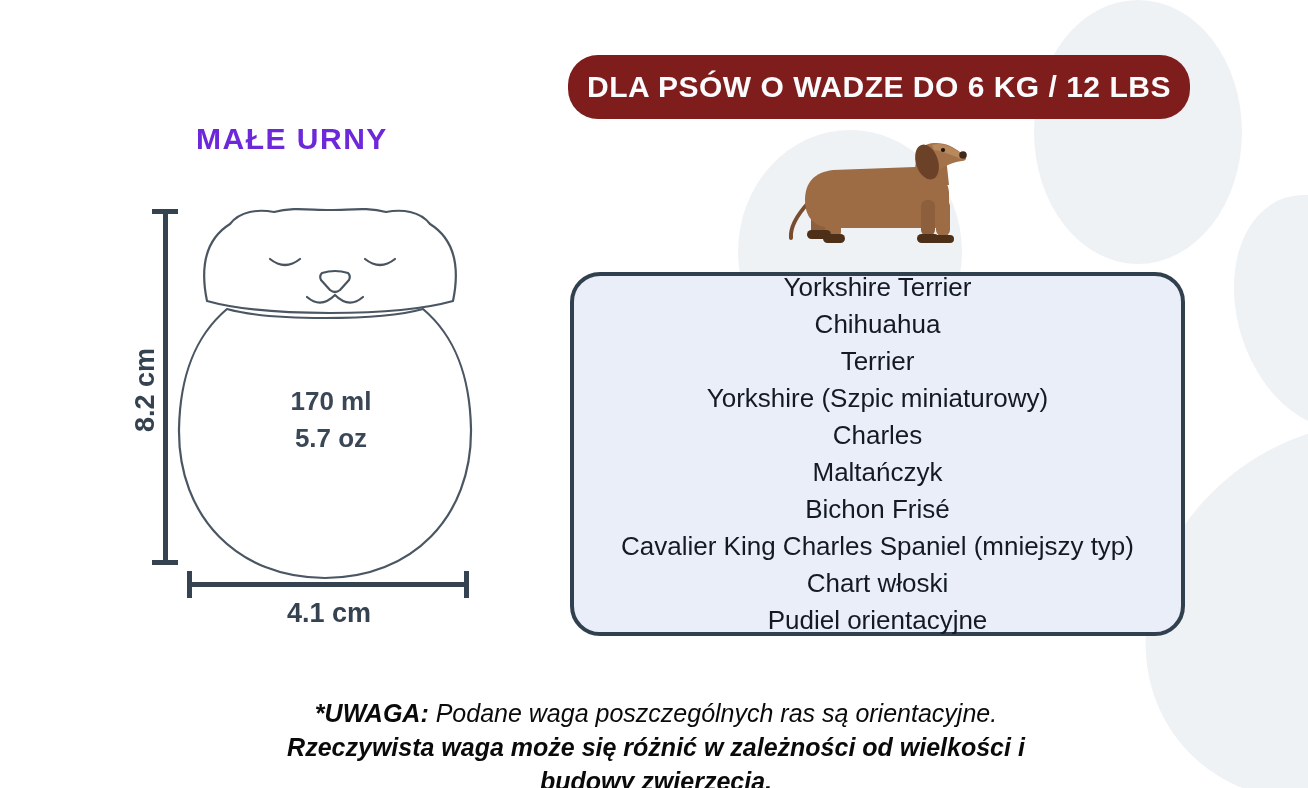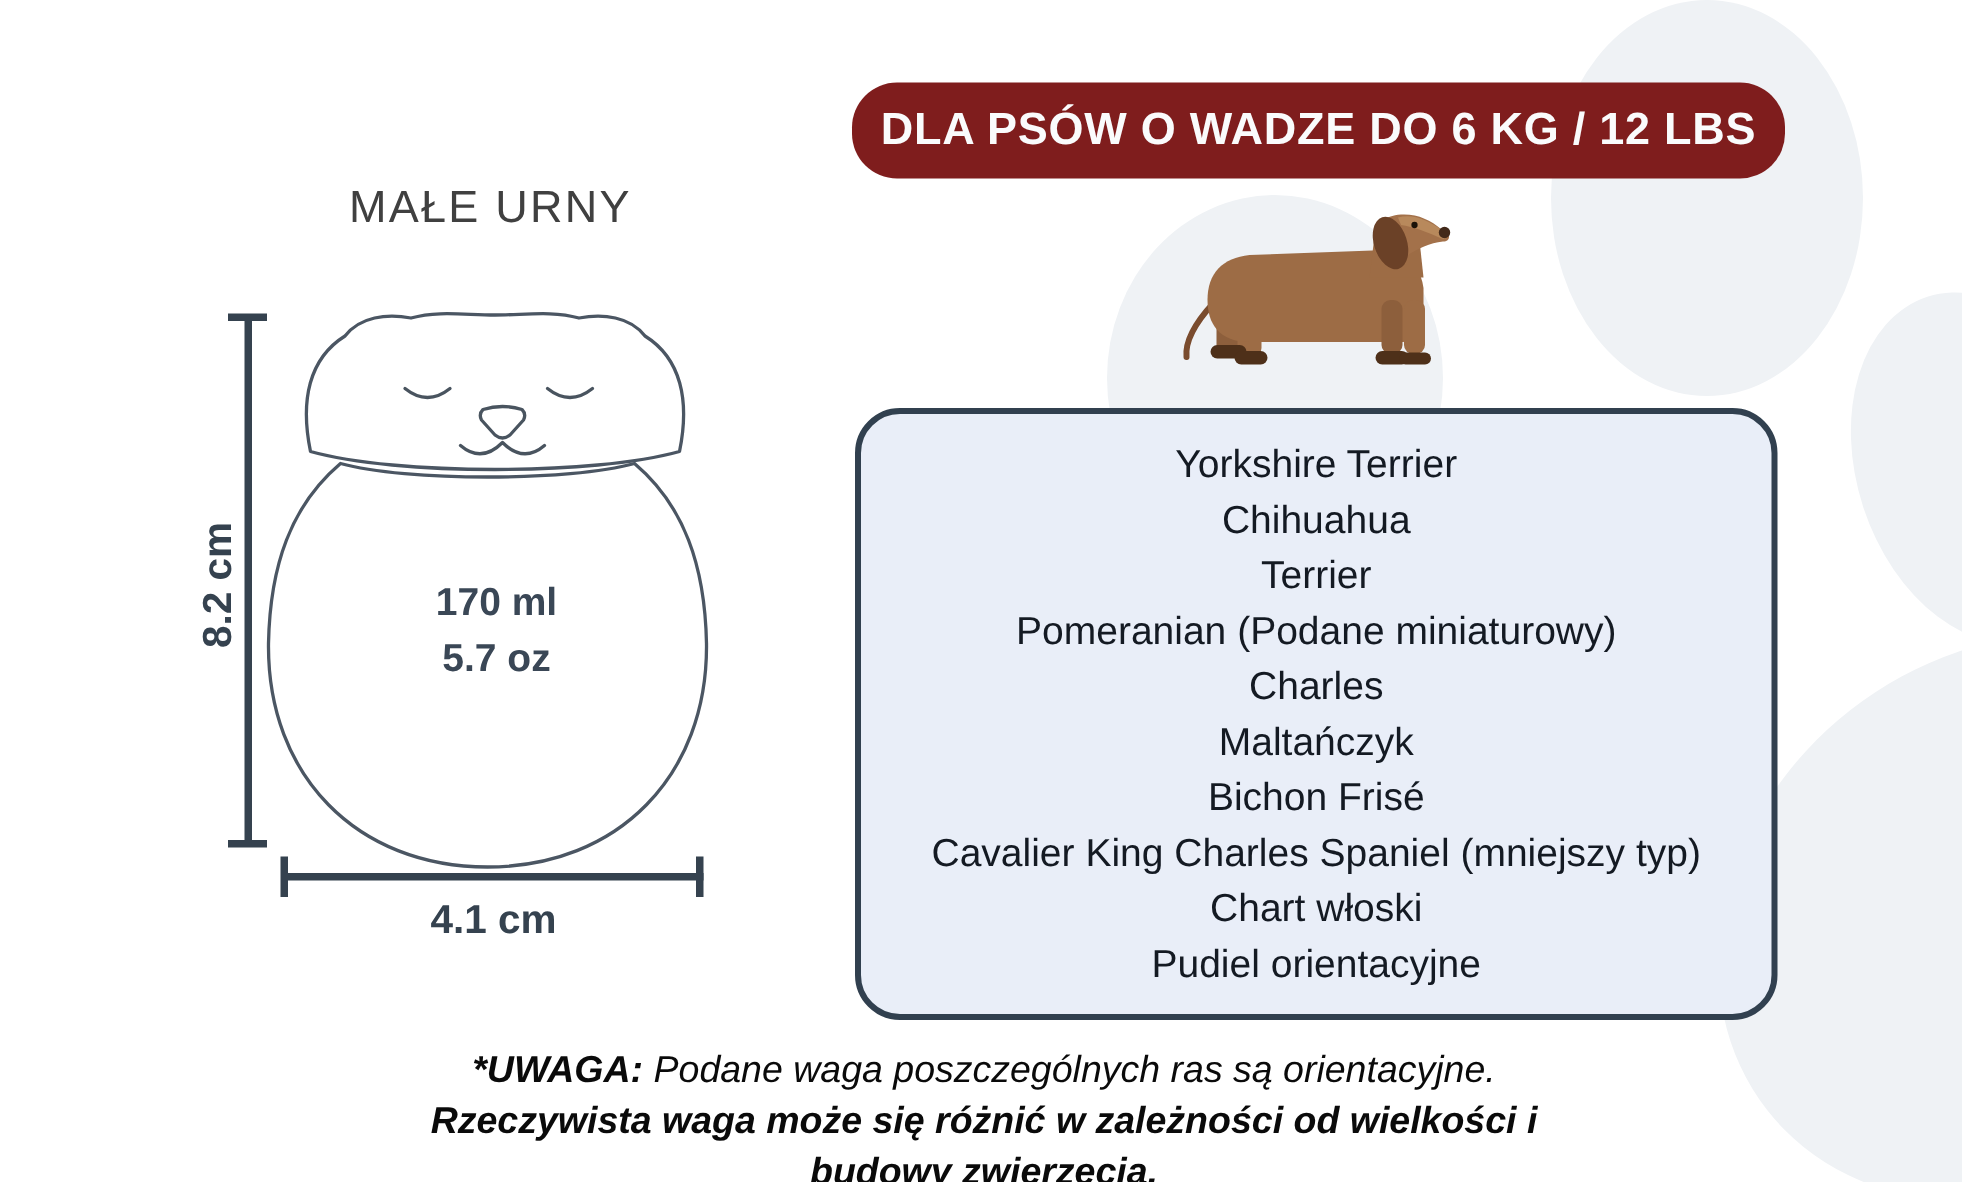--- a/index.html
+++ b/index.html
@@ -12,24 +12,23 @@
   }
   .stage { position: absolute; left: 0; top: 0; width: 1308px; height: 788px; }
 
   .paw-bg { position: absolute; left: 0; top: 0; z-index: 0; }
 
   .layer { position: absolute; z-index: 1; }
 
   
   .urn-title {
     left: 196px; top: 122px; width: 262px;
-    text-align: center;
-    font-size: 30px; font-weight: normal;
+    font-size: 30px; font-weight: bold;
     letter-spacing: 1.5px;
-    color: #404040;
+    color: #6d28d9;
   }
 
   
   .badge {
     left: 568px; top: 55px; width: 622px; height: 64px;
     background: #7f1d1d;
     border-radius: 30px;
     display: flex; align-items: center; justify-content: center;
   }
   .badge span {
@@ -67,21 +66,21 @@
     left: 85px; top: 375px; width: 120px; height: 30px;
     transform: rotate(-90deg);
   }
   .width-label { left: 249px; top: 598px; width: 160px; }
 
   
   .dog-svg { left: 785px; top: 140px; }
 
   
   .breeds-panel {
-    left: 570px; top: 272px; width: 615px; height: 408px;
+    left: 570px; top: 272px; width: 615px; height: 364px;
     box-sizing: border-box;
     background: #E9EEF8;
     border: 4px solid #31404F;
     border-radius: 30px;
     display: flex; align-items: center; justify-content: center;
   }
   .breeds-list { width: 100%; text-align: center; }
   .breed-item {
     font-size: 26px;
     line-height: 37px;
@@ -169,21 +168,21 @@
   <div class="layer dim hline"></div>
   <div class="layer dim hcap-left"></div>
   <div class="layer dim hcap-right"></div>
   <div class="layer dim-label width-label">4.1 cm</div>
 
   <div class="layer breeds-panel">
     <div class="breeds-list">
         <div class="breed-item">Yorkshire Terrier</div>
         <div class="breed-item">Chihuahua</div>
         <div class="breed-item">Terrier</div>
-        <div class="breed-item">Pomeranian (Podane miniaturowy)</div>
+        <div class="breed-item">Yorkshire (Szpic miniaturowy)</div>
         <div class="breed-item">Charles</div>
         <div class="breed-item">Maltańczyk</div>
         <div class="breed-item">Bichon Frisé</div>
         <div class="breed-item">Cavalier King Charles Spaniel (mniejszy typ)</div>
         <div class="breed-item">Chart włoski</div>
         <div class="breed-item">Pudiel orientacyjne</div>
       </div>
   </div>
 
   <div class="layer note">

